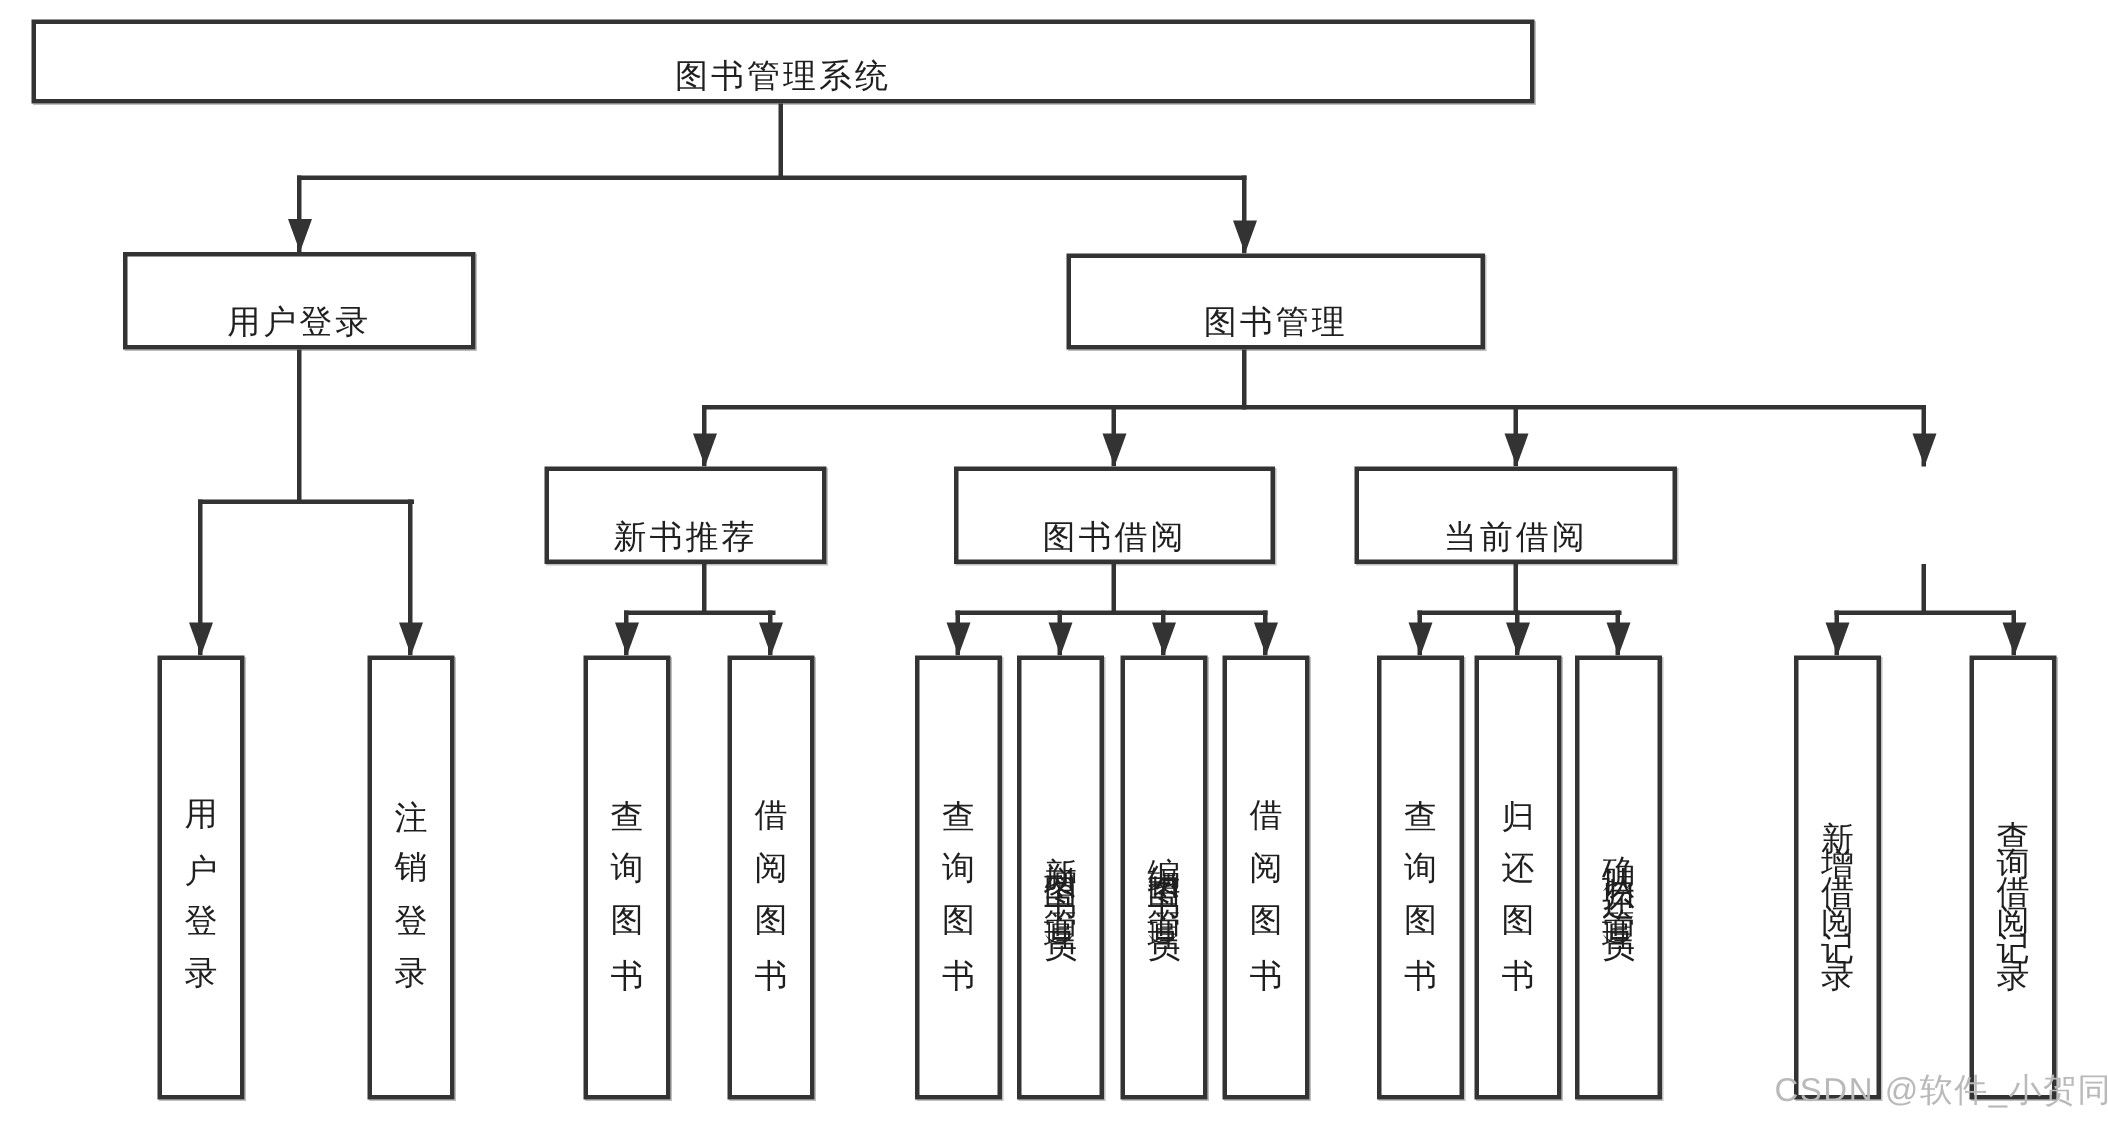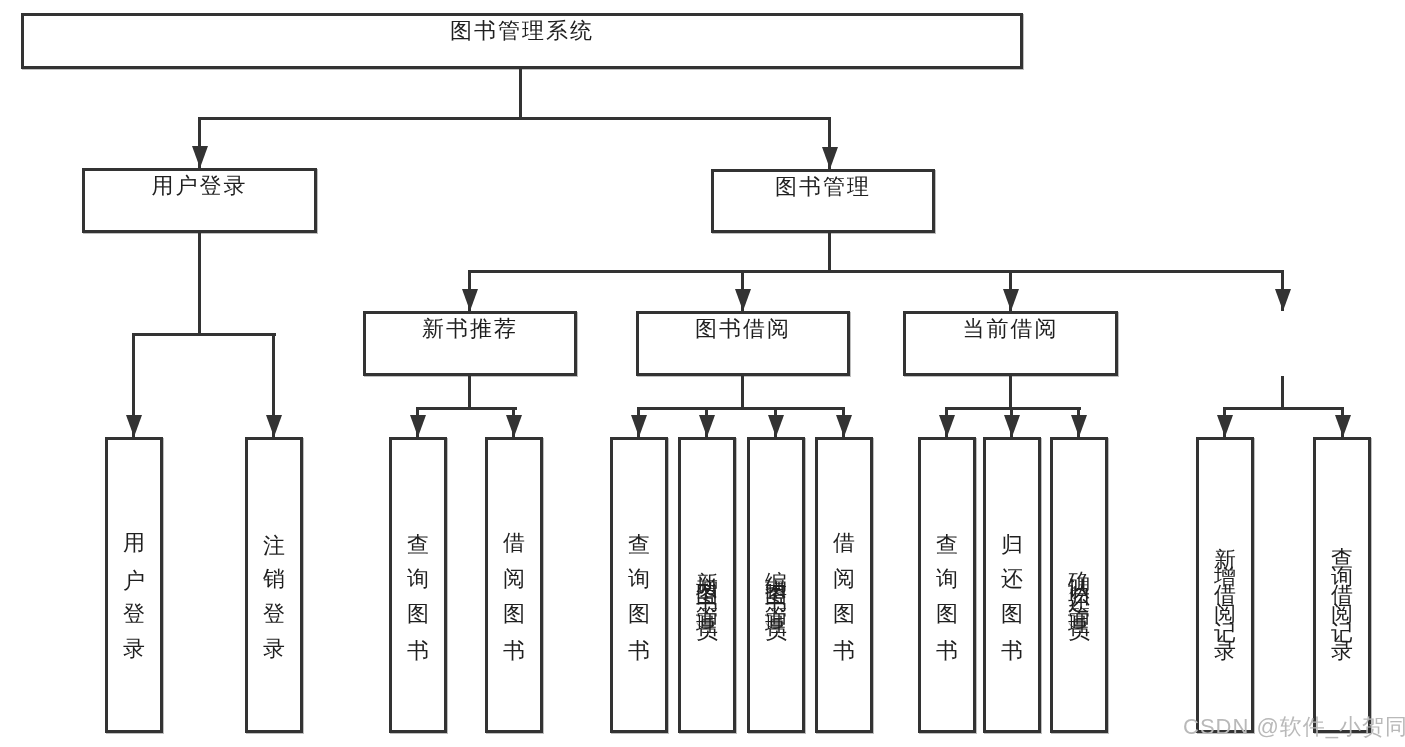--- a/index.html
+++ b/index.html
@@ -2,21 +2,21 @@
 <html><head>
 <meta charset="utf-8">
 <style>
   html,body{margin:0;padding:0;background:#ffffff;}
   #canvas{
     position:relative;width:1405px;height:747px;background:#ffffff;
     font-family:"Liberation Sans","DejaVu Sans",sans-serif;overflow:hidden;
   }
   .hbox{
     position:absolute;border:3px solid #333333;background:#ffffff;
-    display:flex;align-items:flex-start;justify-content:center;
+    display:flex;align-items:flex-end;justify-content:center;
     font-size:22px;color:#1f1f1f;letter-spacing:2px;box-sizing:border-box;
     box-shadow:1px 1px 0 rgba(0,0,0,0.25);
   }
   .vbox{
     position:absolute;border:3px solid #333333;background:#ffffff;
     display:flex;align-items:center;justify-content:center;
     box-sizing:border-box;width:58px;top:437px;height:296px;
     box-shadow:1px 1px 0 rgba(0,0,0,0.25);
   }
   .vbox span{
@@ -49,37 +49,37 @@
   </div>
 
   <div class="vl" style="left:519px;top:69px;height:50px;"></div>
   <div class="hl" style="left:198px;top:117px;width:633px;"></div>
   <div class="drop" style="left:198px;top:117px;height:51px;"></div>
   <div class="drop" style="left:828px;top:117px;height:52px;"></div>
 
   <div class="hbox" style="left:82px;top:168px;width:235px;height:65px;">
     <span>用户登录</span>
   </div>
-  <div class="hbox" style="left:711px;top:169px;width:224px;height:64px;">
+  <div class="hbox" style="left:711px;top:169px;width:279px;height:64px;">
     <span>图书管理</span>
   </div>
 
   <div class="vl" style="left:198px;top:233px;height:103px;"></div>
   <div class="hl" style="left:132px;top:333px;width:144px;"></div>
   <div class="drop" style="left:132px;top:333px;height:104px;"></div>
   <div class="drop" style="left:272px;top:333px;height:104px;"></div>
 
   <div class="vl" style="left:828px;top:233px;height:40px;"></div>
   <div class="hl" style="left:468px;top:270px;width:816px;"></div>
   <div class="drop" style="left:468px;top:270px;height:41px;"></div>
   <div class="drop" style="left:741px;top:270px;height:41px;"></div>
   <div class="drop" style="left:1009px;top:270px;height:41px;"></div>
   <div class="drop" style="left:1281px;top:270px;height:41px;"></div>
 
-  <div class="hbox" style="left:363px;top:311px;width:214px;height:65px;">
+  <div class="hbox" style="left:363px;top:311px;width:188px;height:65px;">
     <span>新书推荐</span>
   </div>
   <div class="hbox" style="left:636px;top:311px;width:214px;height:65px;">
     <span>图书借阅</span>
   </div>
   <div class="hbox" style="left:903px;top:311px;width:215px;height:65px;">
     <span>当前借阅</span>
   </div>
 
   <div class="vl" style="left:468px;top:376px;height:34px;"></div>

